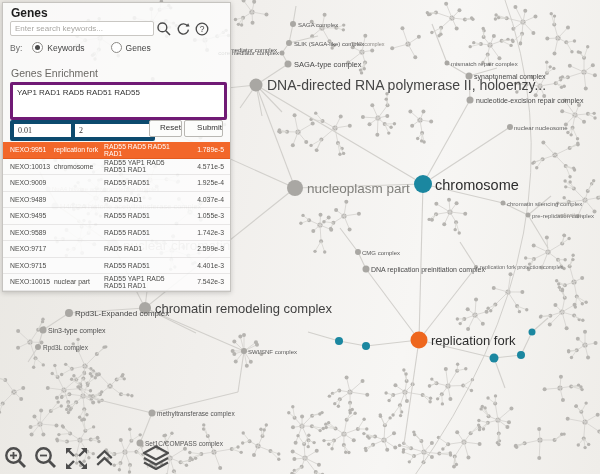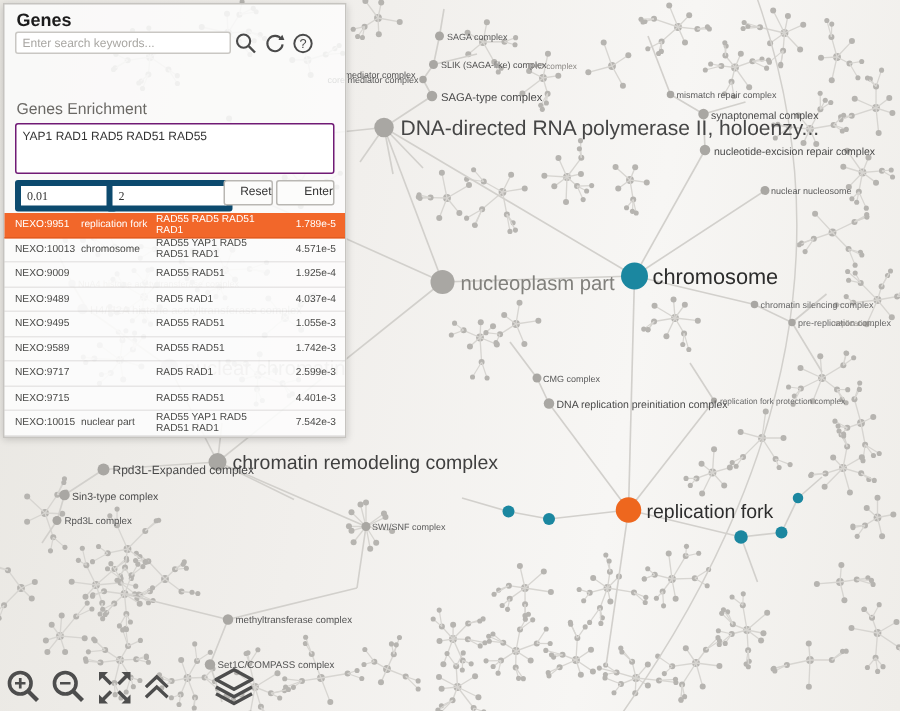--- a/index.html
+++ b/index.html
@@ -26,21 +26,21 @@
   .search-input::placeholder{color:#a9a7a3;}
   .panel-icon{position:absolute;top:18px;width:16px;height:16px;cursor:pointer;}
   .by-row{position:absolute;left:7px;top:39px;display:flex;align-items:center;font-size:8.5px;color:#444;}
   .by-label{margin-right:10px;color:#666;}
   .radio-opt{display:flex;align-items:center;margin-right:26px;cursor:pointer;}
   .radio{width:9px;height:9px;border:1px solid #8d8b87;border-radius:50%;margin-right:4px;position:relative;background:#fff;}
   .radio.sel::after{content:"";position:absolute;left:2px;top:2px;width:5px;height:5px;border-radius:50%;background:#4a4a4a;}
   .section-heading{position:absolute;left:8px;top:64px;font-size:10.5px;color:#6b6965;}
   .query-area{
     position:absolute;left:7px;top:79px;width:203px;height:26px;resize:none;
-    border:1px solid #701a75;border-radius:2px;font-size:8px;color:#333;padding:3px 4px;
+    border:3px solid #701a75;border-radius:2px;font-size:8px;color:#333;padding:3px 4px;
     background:#fff;outline:none;font-family:"Liberation Sans",sans-serif;
   }
   .num-input{
     position:absolute;top:117px;height:13px;border:4px solid #0c4a6e;border-radius:2px;
     font-size:8px;color:#333;padding:0 4px;background:#fff;outline:none;font-family:Liberation Serif, serif;
   }
   .btn{
     position:absolute;top:117px;height:15px;border:1px solid #b9b7b3;border-radius:2px;
     background:#fcfcfb;font-size:8px;color:#333;text-align:right;line-height:14px;cursor:pointer;
   }
@@ -1905,29 +1905,42 @@
   </svg>
   <svg class="panel-icon" style="left:172px" viewBox="0 0 16 16">
     <path d="M12.6,5.2 A5.1,5.1 0 1 0 13.4,8.6" fill="none" stroke="#4a4a4a" stroke-width="1.4"></path>
     <polygon points="10.6,5.6 14.6,5.6 13.2,2.2" fill="#4a4a4a"></polygon>
   </svg>
   <svg class="panel-icon" style="left:191px" viewBox="0 0 16 16">
     <circle cx="8" cy="8" r="5.8" fill="none" stroke="#4a4a4a" stroke-width="1.3"></circle>
     <text x="8" y="11" text-anchor="middle" font-size="8.5" fill="#4a4a4a" font-family="Liberation Sans, sans-serif">?</text>
   </svg>
 
+  <div class="by-row">
+    <span class="by-label">By:</span>
+    <span id="by-options" style="display:flex;">
+        <span class="radio-opt">
+          <span class="radio sel"></span>
+          <span>Keywords</span>
+        </span>
+        <span class="radio-opt">
+          <span class="radio"></span>
+          <span>Genes</span>
+        </span>
+      </span>
+  </div>
 
   <div class="section-heading">Genes Enrichment</div>
 
   <textarea class="query-area" style="">YAP1 RAD1 RAD5 RAD51 RAD55</textarea>
 
   <input class="num-input" style="left: 7px; width: 52px;" type="text" value="0.01">
   <input class="num-input" style="left: 68px; width: 68px;" type="text" value="2">
   <div class="btn" style="left:146px;width:31px">Reset</div>
-  <div class="btn" style="left:181px;width:37px">Enter</div>
+  <div class="btn" style="left:181px;width:37px">Submit</div>
 
   <div class="results" id="results-table">
       <div class="trow hl">
         <span class="c-id">NEXO:9951</span>
         <span class="c-term">replication fork</span>
         <span class="c-genes">RAD55 RAD5 RAD51 RAD1</span>
         <span class="c-p">1.789e-5</span>
       </div>
       <div class="trow">
         <span class="c-id">NEXO:10013</span>

